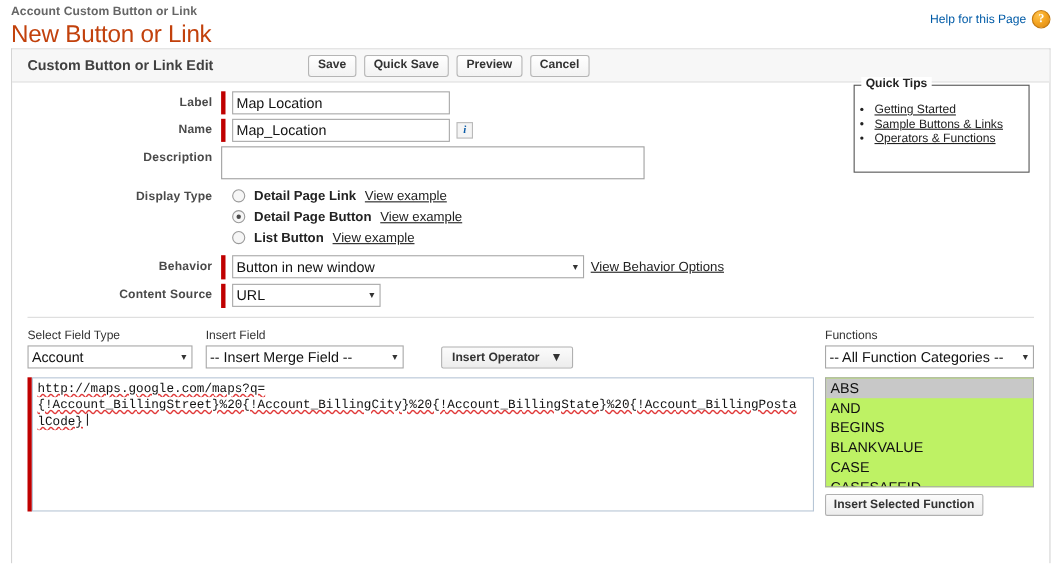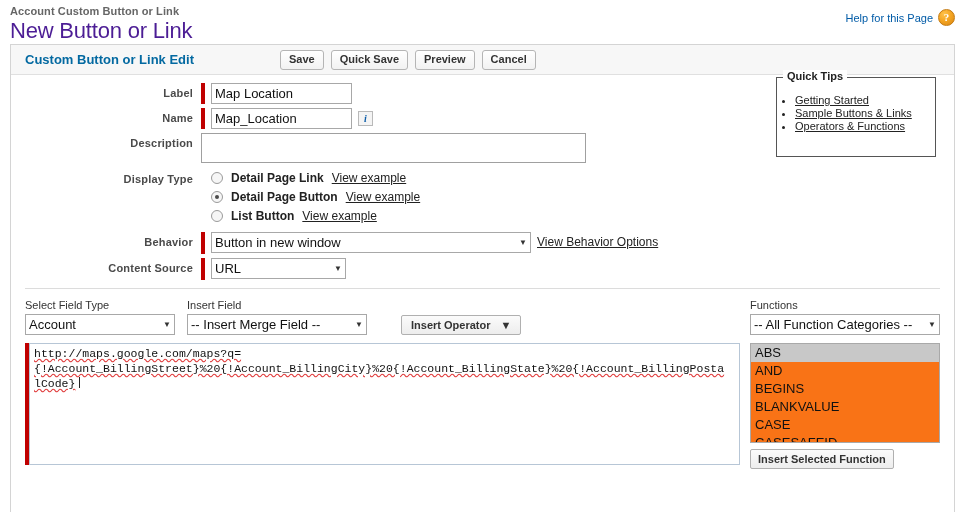--- a/index.html
+++ b/index.html
@@ -21,21 +21,21 @@
   }
   .breadcrumb {
     font-size: 11px;
     color: #666666;
     font-weight: bold;
     letter-spacing: .1px;
   }
   .page-title {
     font-size: 22px;
     font-weight: normal;
-    color: #4c1d95;
+    color: #c2410c;
     margin-top: 1px;
     letter-spacing: -.2px;
   }
   .help-link-wrap {
     position: absolute;
     top: 9px; right: 8px;
     display: flex; align-items: center; gap: 5px;
   }
   .help-link {
     color: #015ba7;
@@ -65,21 +65,21 @@
     border-bottom: 1px solid #e0e0e0;
     height: 30px;
     display: flex;
     align-items: center;
     padding: 0 8px 0 14px;
     position: relative;
   }
   .panel-title {
     font-size: 13px;
     font-weight: bold;
-    color: #0369a1;
+    color: #404040;
   }
   .btn-row { display: flex; gap: 7px; margin-left: 86px; }
   .btn {
     background: linear-gradient(#ffffff, #f2f2f2);
     border: 1px solid #b5b5b5;
     border-radius: 3px;
     font-size: 11px;
     font-weight: bold;
     color: #333333;
     padding: 2px 8px 3px;
@@ -119,21 +119,21 @@
   .txt {
     border: 1px solid #a8a8a8;
     height: 21px;
     font-size: 13px;
     font-family: "Liberation Sans", sans-serif;
     padding: 1px 3px;
     color: #111111;
     background: #ffffff;
     outline: none;
   }
-  .txt.w175 { width: 141px; }
+  .txt.w175 { width: 198px; }
 
   .info-icon {
     width: 15px; height: 15px;
     border: 1px solid #b9b9b9;
     background: #f4f4f4;
     color: #0b5ca8;
     font-size: 10px;
     font-weight: bold;
     font-style: italic;
     text-align: center;
@@ -306,21 +306,21 @@
   }
 
   .fn-panel {
     width: 190px;
     margin-left: 10px;
     display: flex;
     flex-direction: column;
   }
   .fn-list {
     border: 1px solid #a9a9a9;
-    background: #f97316;
+    background: #bef264;
     height: 100px;
     overflow: hidden;
     font-size: 13px;
     color: #111111;
   }
   .fn-item { padding: 1px 4px; cursor: pointer; line-height: 16px; }
   .fn-item.sel-item { background: #c8c8c8; }
   .insert-fn-btn {
     margin-top: 6px;
     align-self: flex-start;

